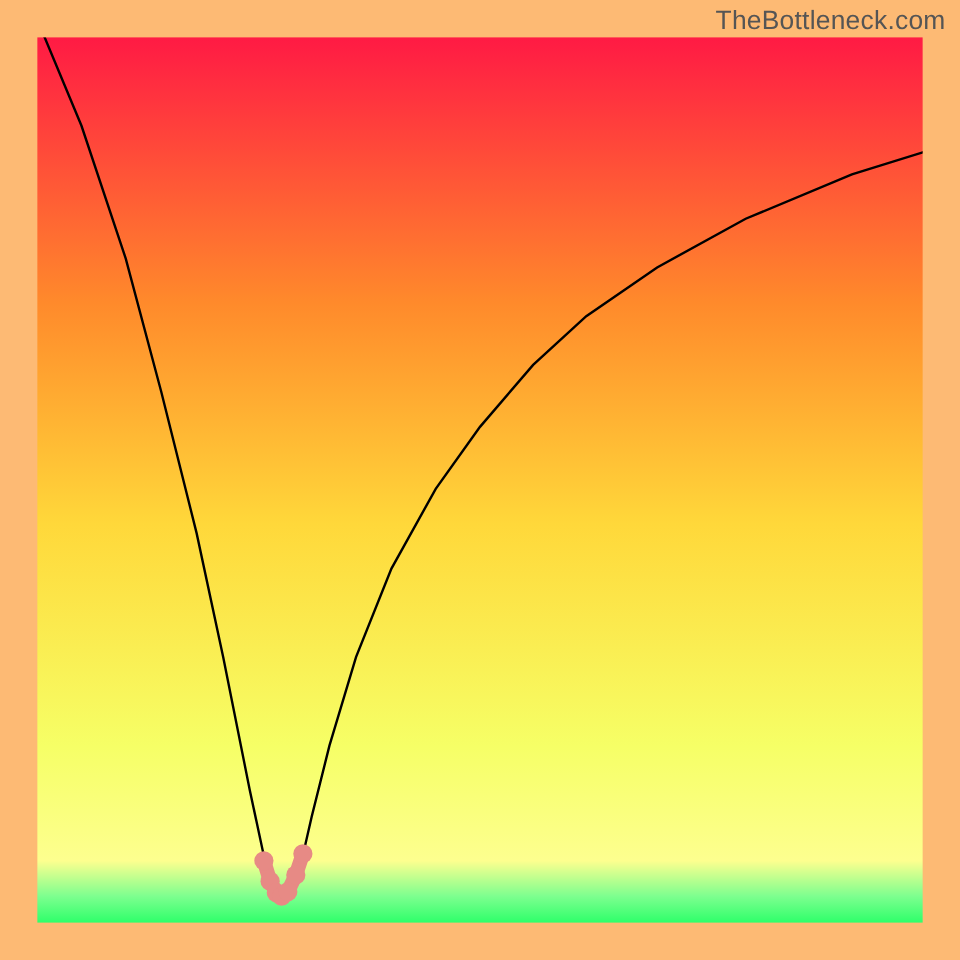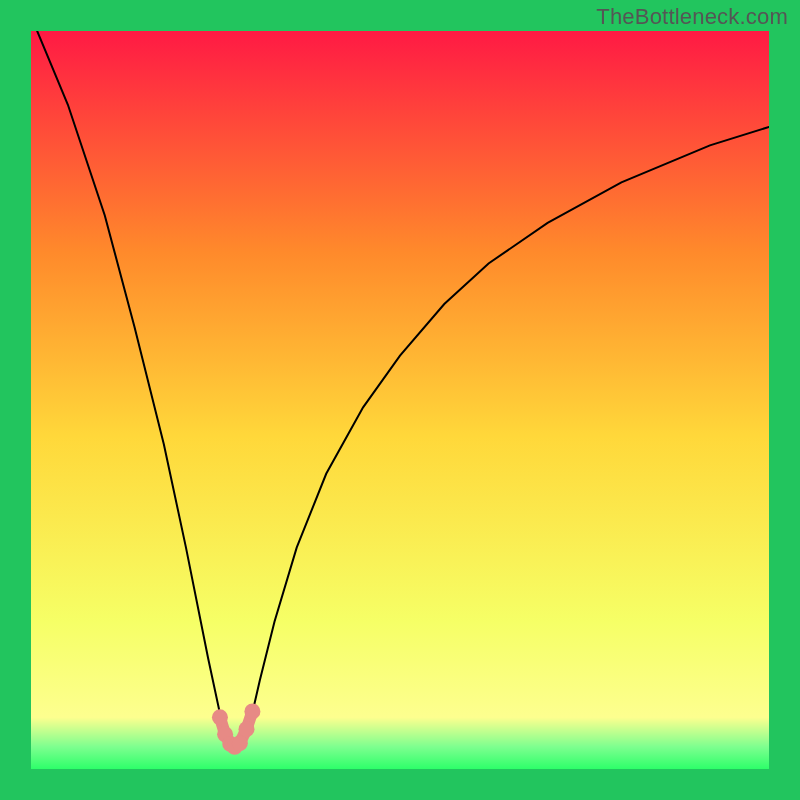--- a/index.html
+++ b/index.html
@@ -7,21 +7,21 @@
     padding: 0;
     width: 800px;
     height: 800px;
     overflow: hidden;
     font-family: Arial, Helvetica, sans-serif;
   }
   .frame {
     position: relative;
     width: 800px;
     height: 800px;
-    background: #22c55e;
+    background: #fdba74;
   }
   .watermark {
     position: absolute;
     top: 4px;
     right: 12px;
     color: #555;
     font-size: 22px;
     font-weight: 500;
     letter-spacing: 0.2px;
     z-index: 50;

